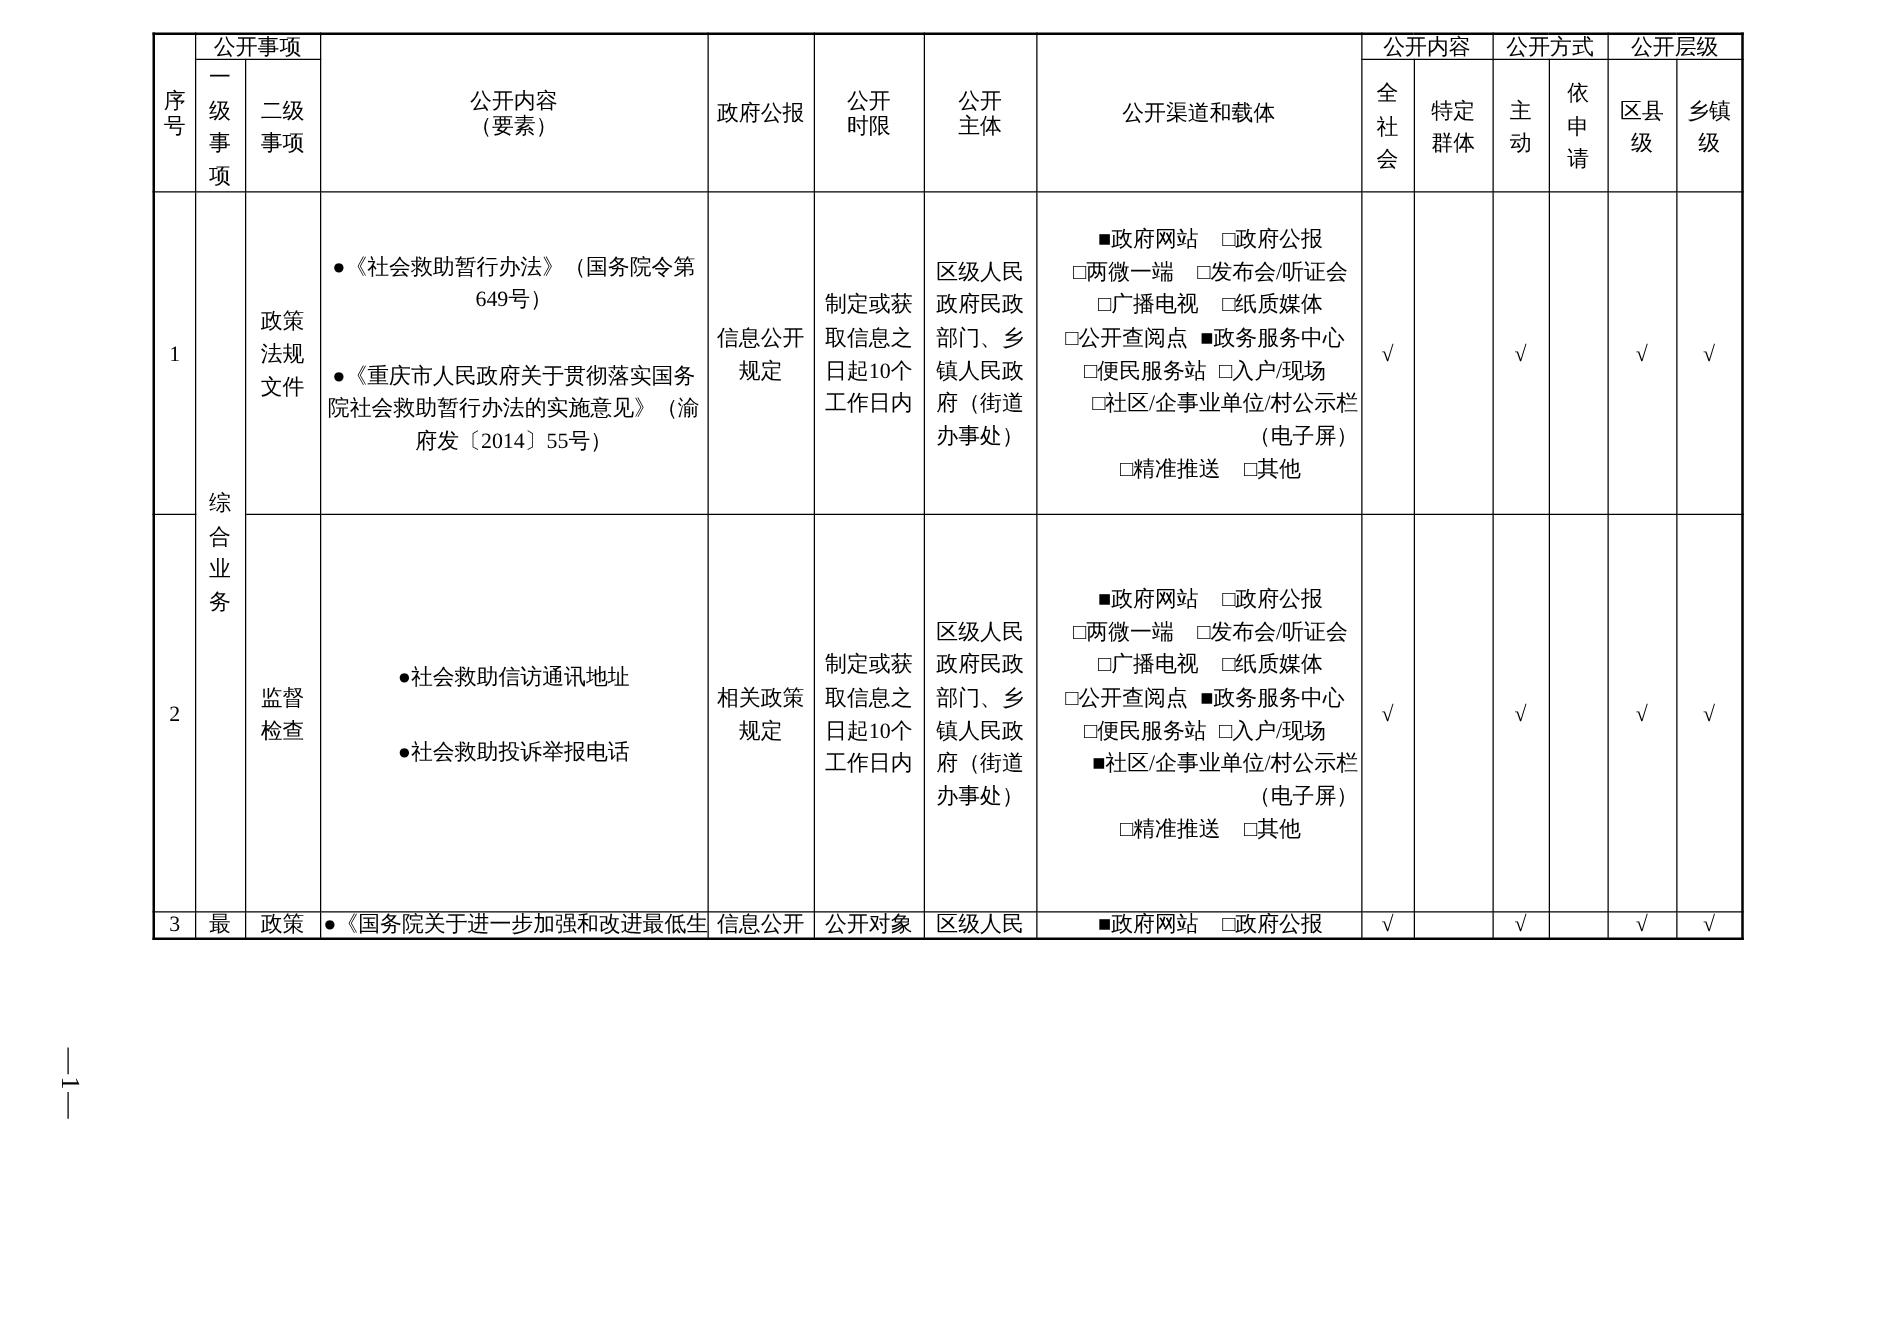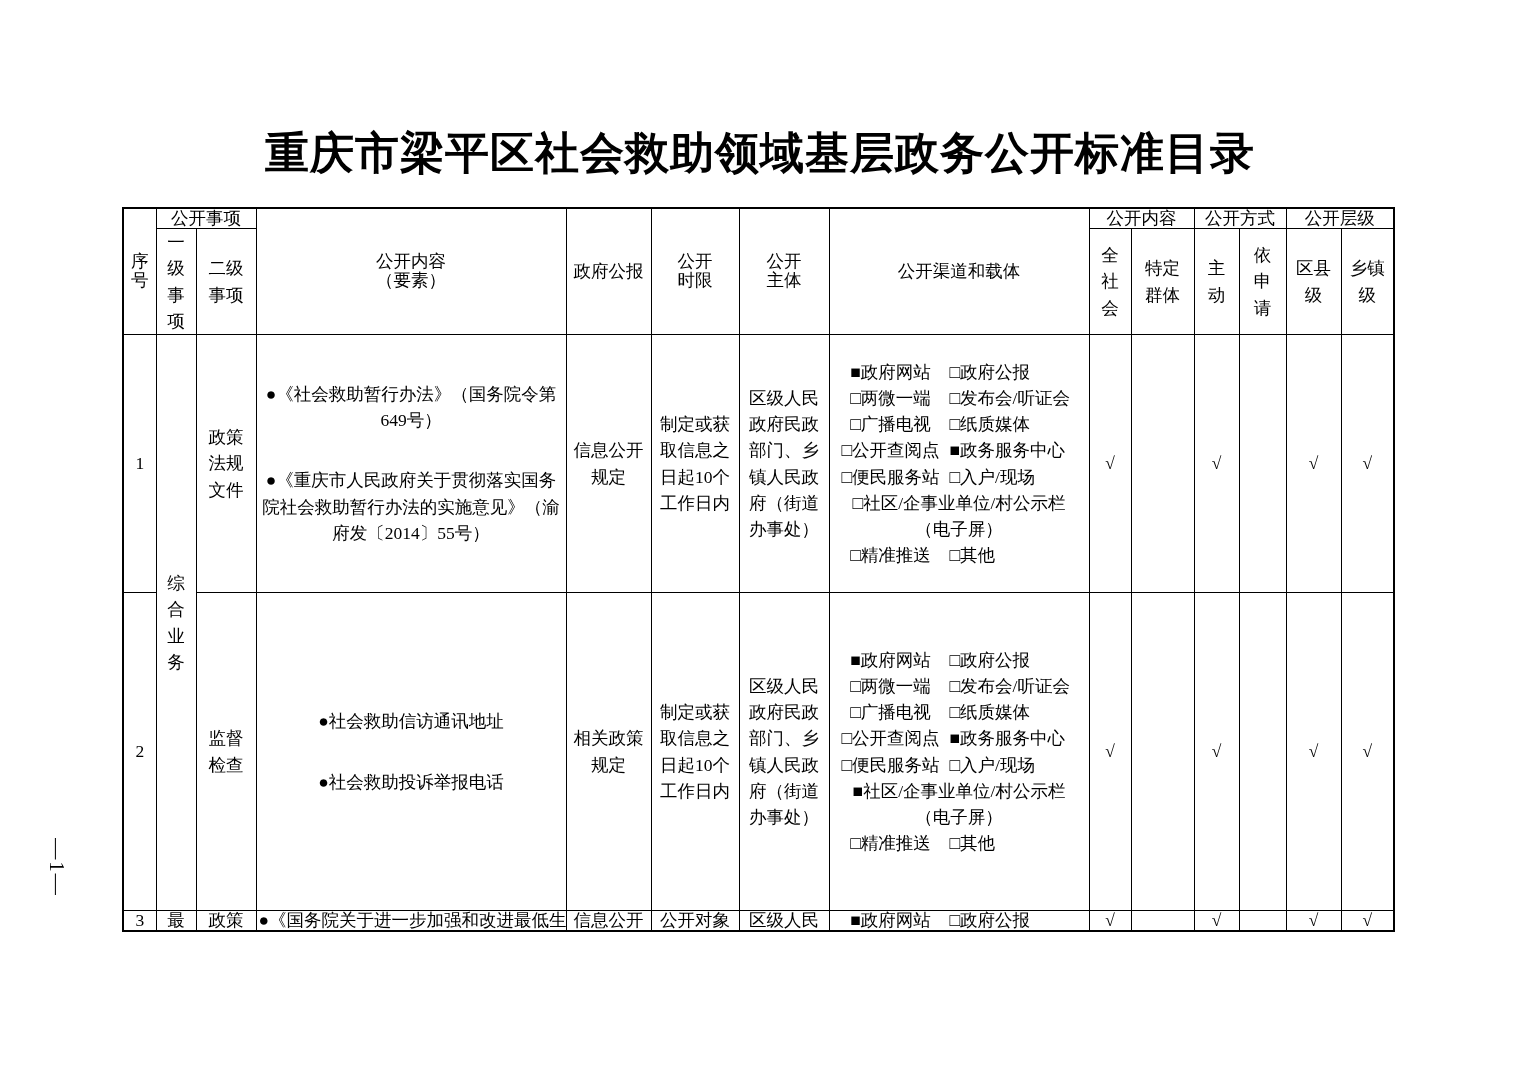--- a/index.html
+++ b/index.html
@@ -59,32 +59,31 @@
   tr.row2  td { height: 318px; }
   tr.row3  td { height: 20px; line-height: 1.1; white-space: nowrap; }
 
   td.content-cell { text-align: left; padding: 4px 8px 4px 14px; }
   .bullet + .bullet { margin-top: 34px; }
 
   td.time-cell { text-align: left; padding: 0 6px 0 9px; margin-left: 11px; }
   td.subject-cell { text-align: left; padding: 0 4px 0 9px; }
 
   td.chan-cell { text-align: left; padding: 4px 4px 4px 13px; line-height: 1.54; }
-  .ch-line { display: flex; }
+  .ch-line { display: flex; justify-content: center; }
   .ch-l { display: inline-block; min-width: 118px; }
-  .ch-full { display: block; }
+  .ch-full { display: block; text-align: right; }
 
   td.check-cell { font-size: 17px; }
 </style>
 </head>
 <body>
 
 <div class="page">
 
-  <div class="doc-title">重庆市梁平区社会救助领域基层政务公开标准目录</div>
 
   <div class="page-num">—1—</div>
 
   <table class="std">
     <colgroup>
       <col style="width:33px">
         <col style="width:40px">
         <col style="width:60px">
       <col style="width:310px">
         <col style="width:85px">

